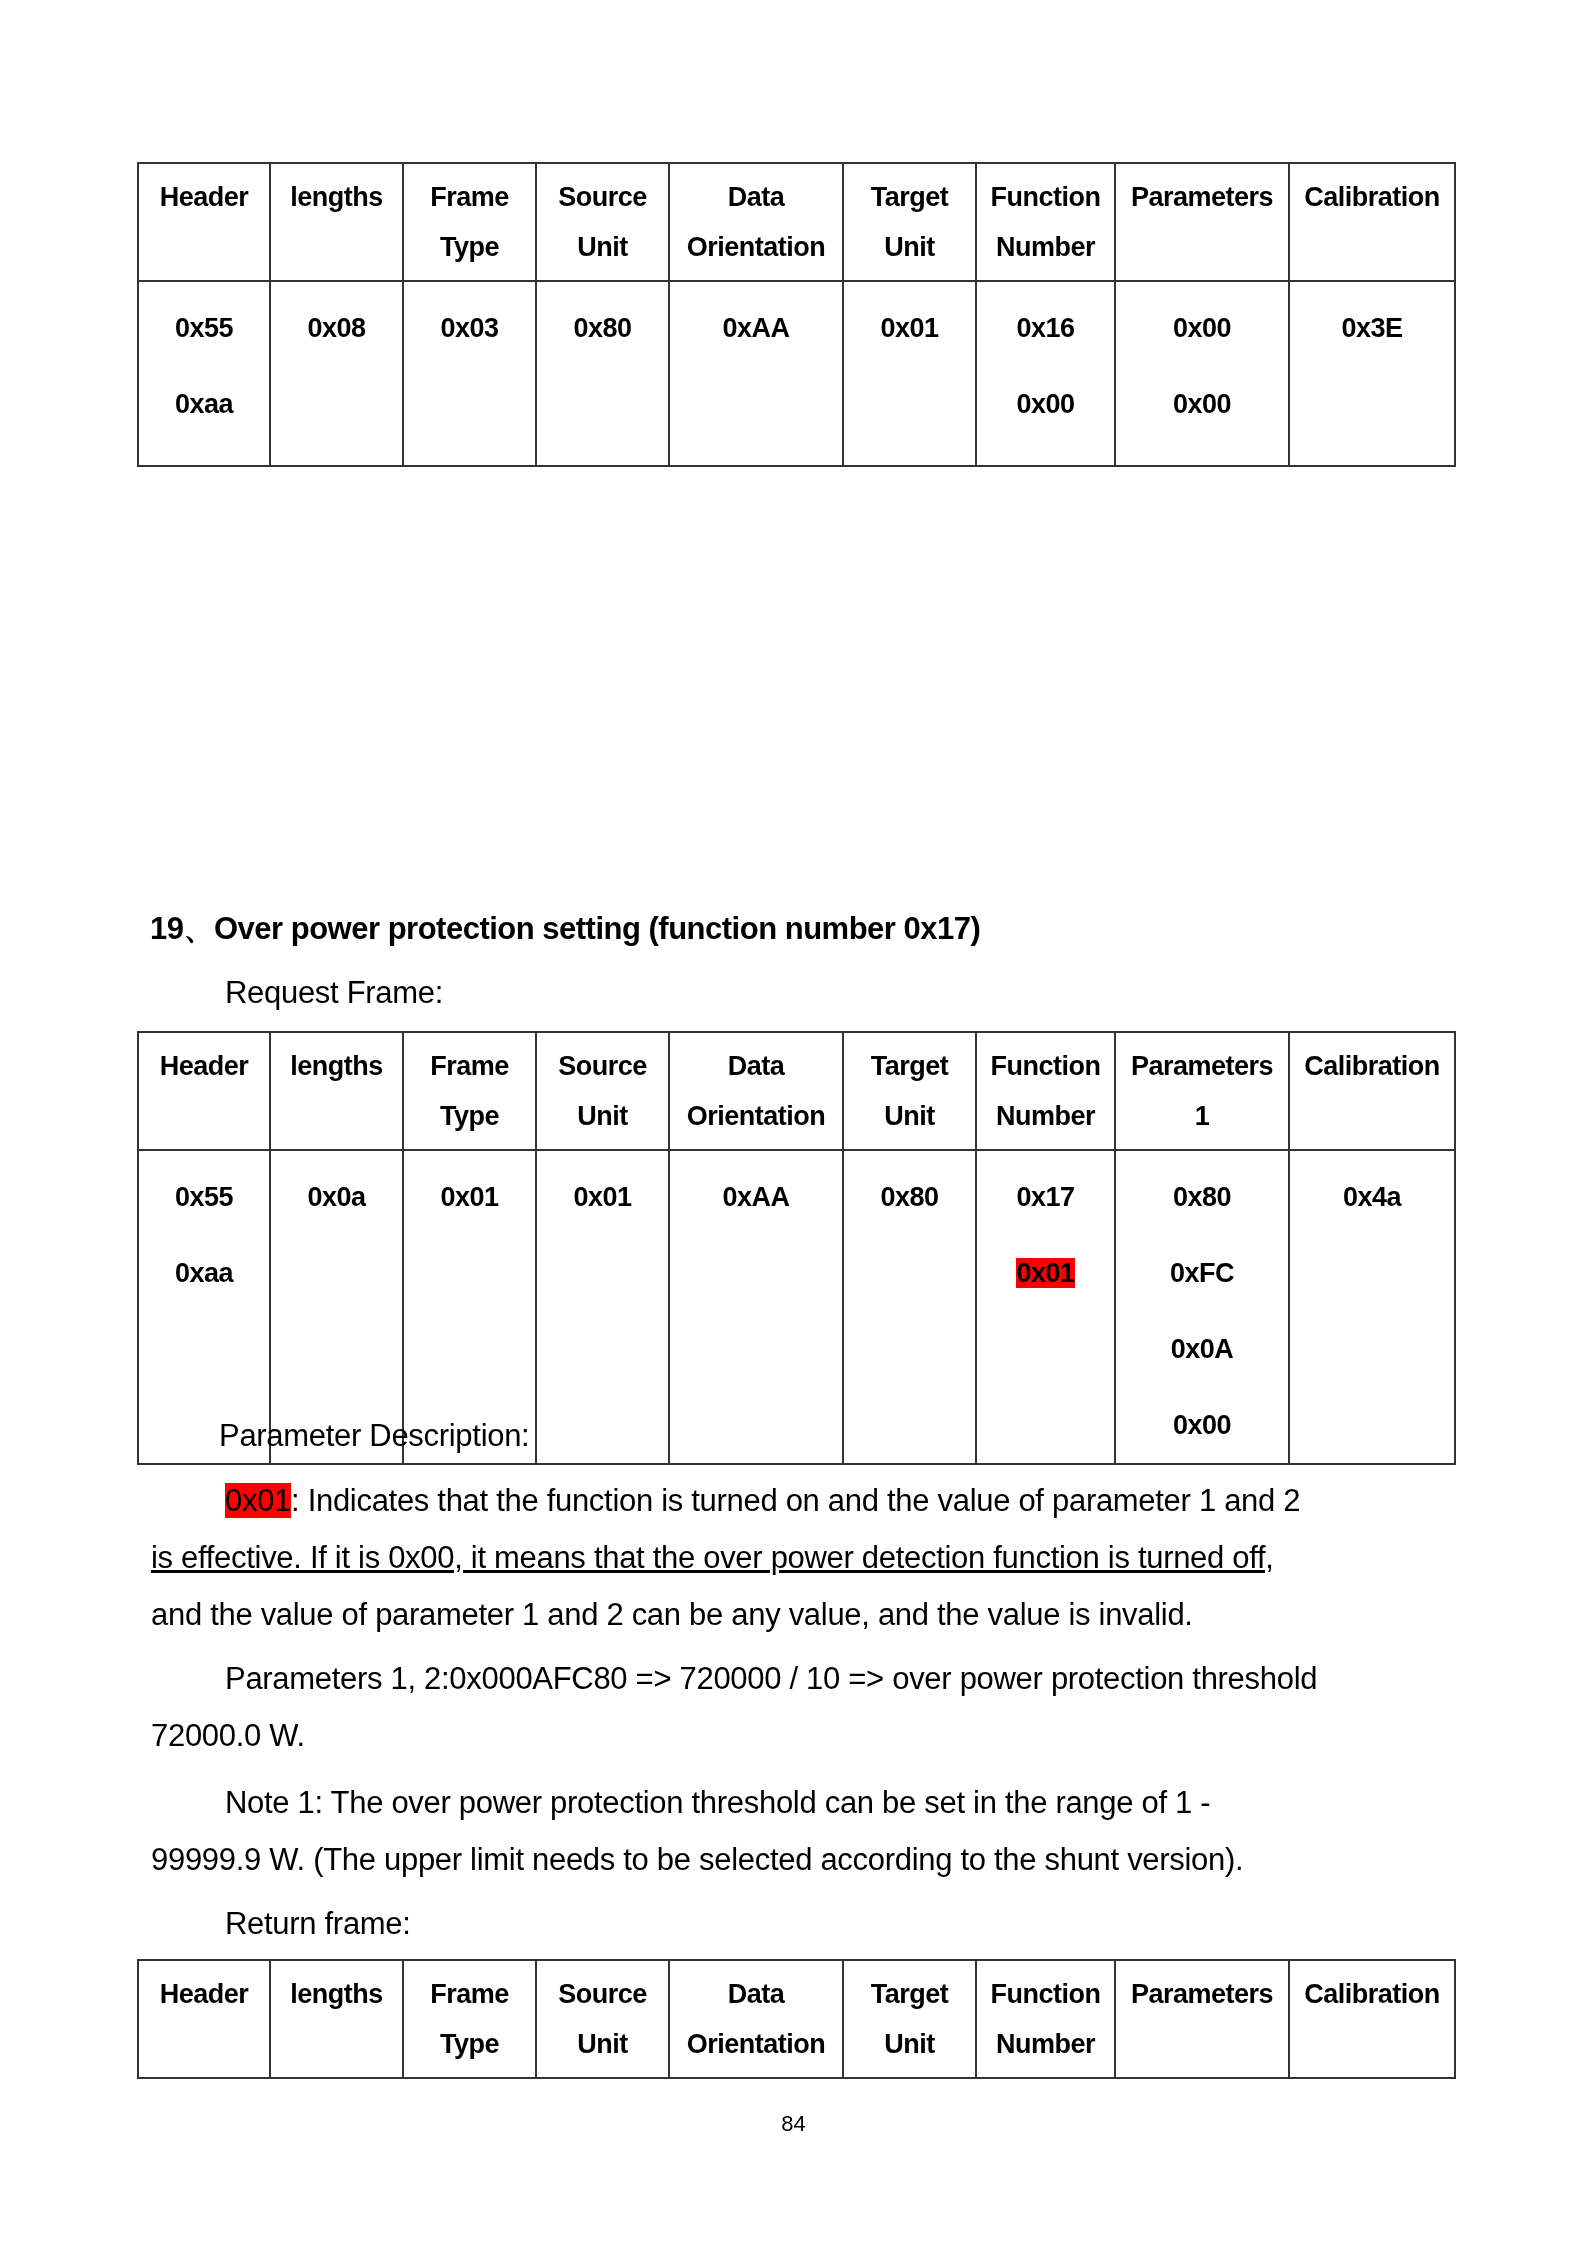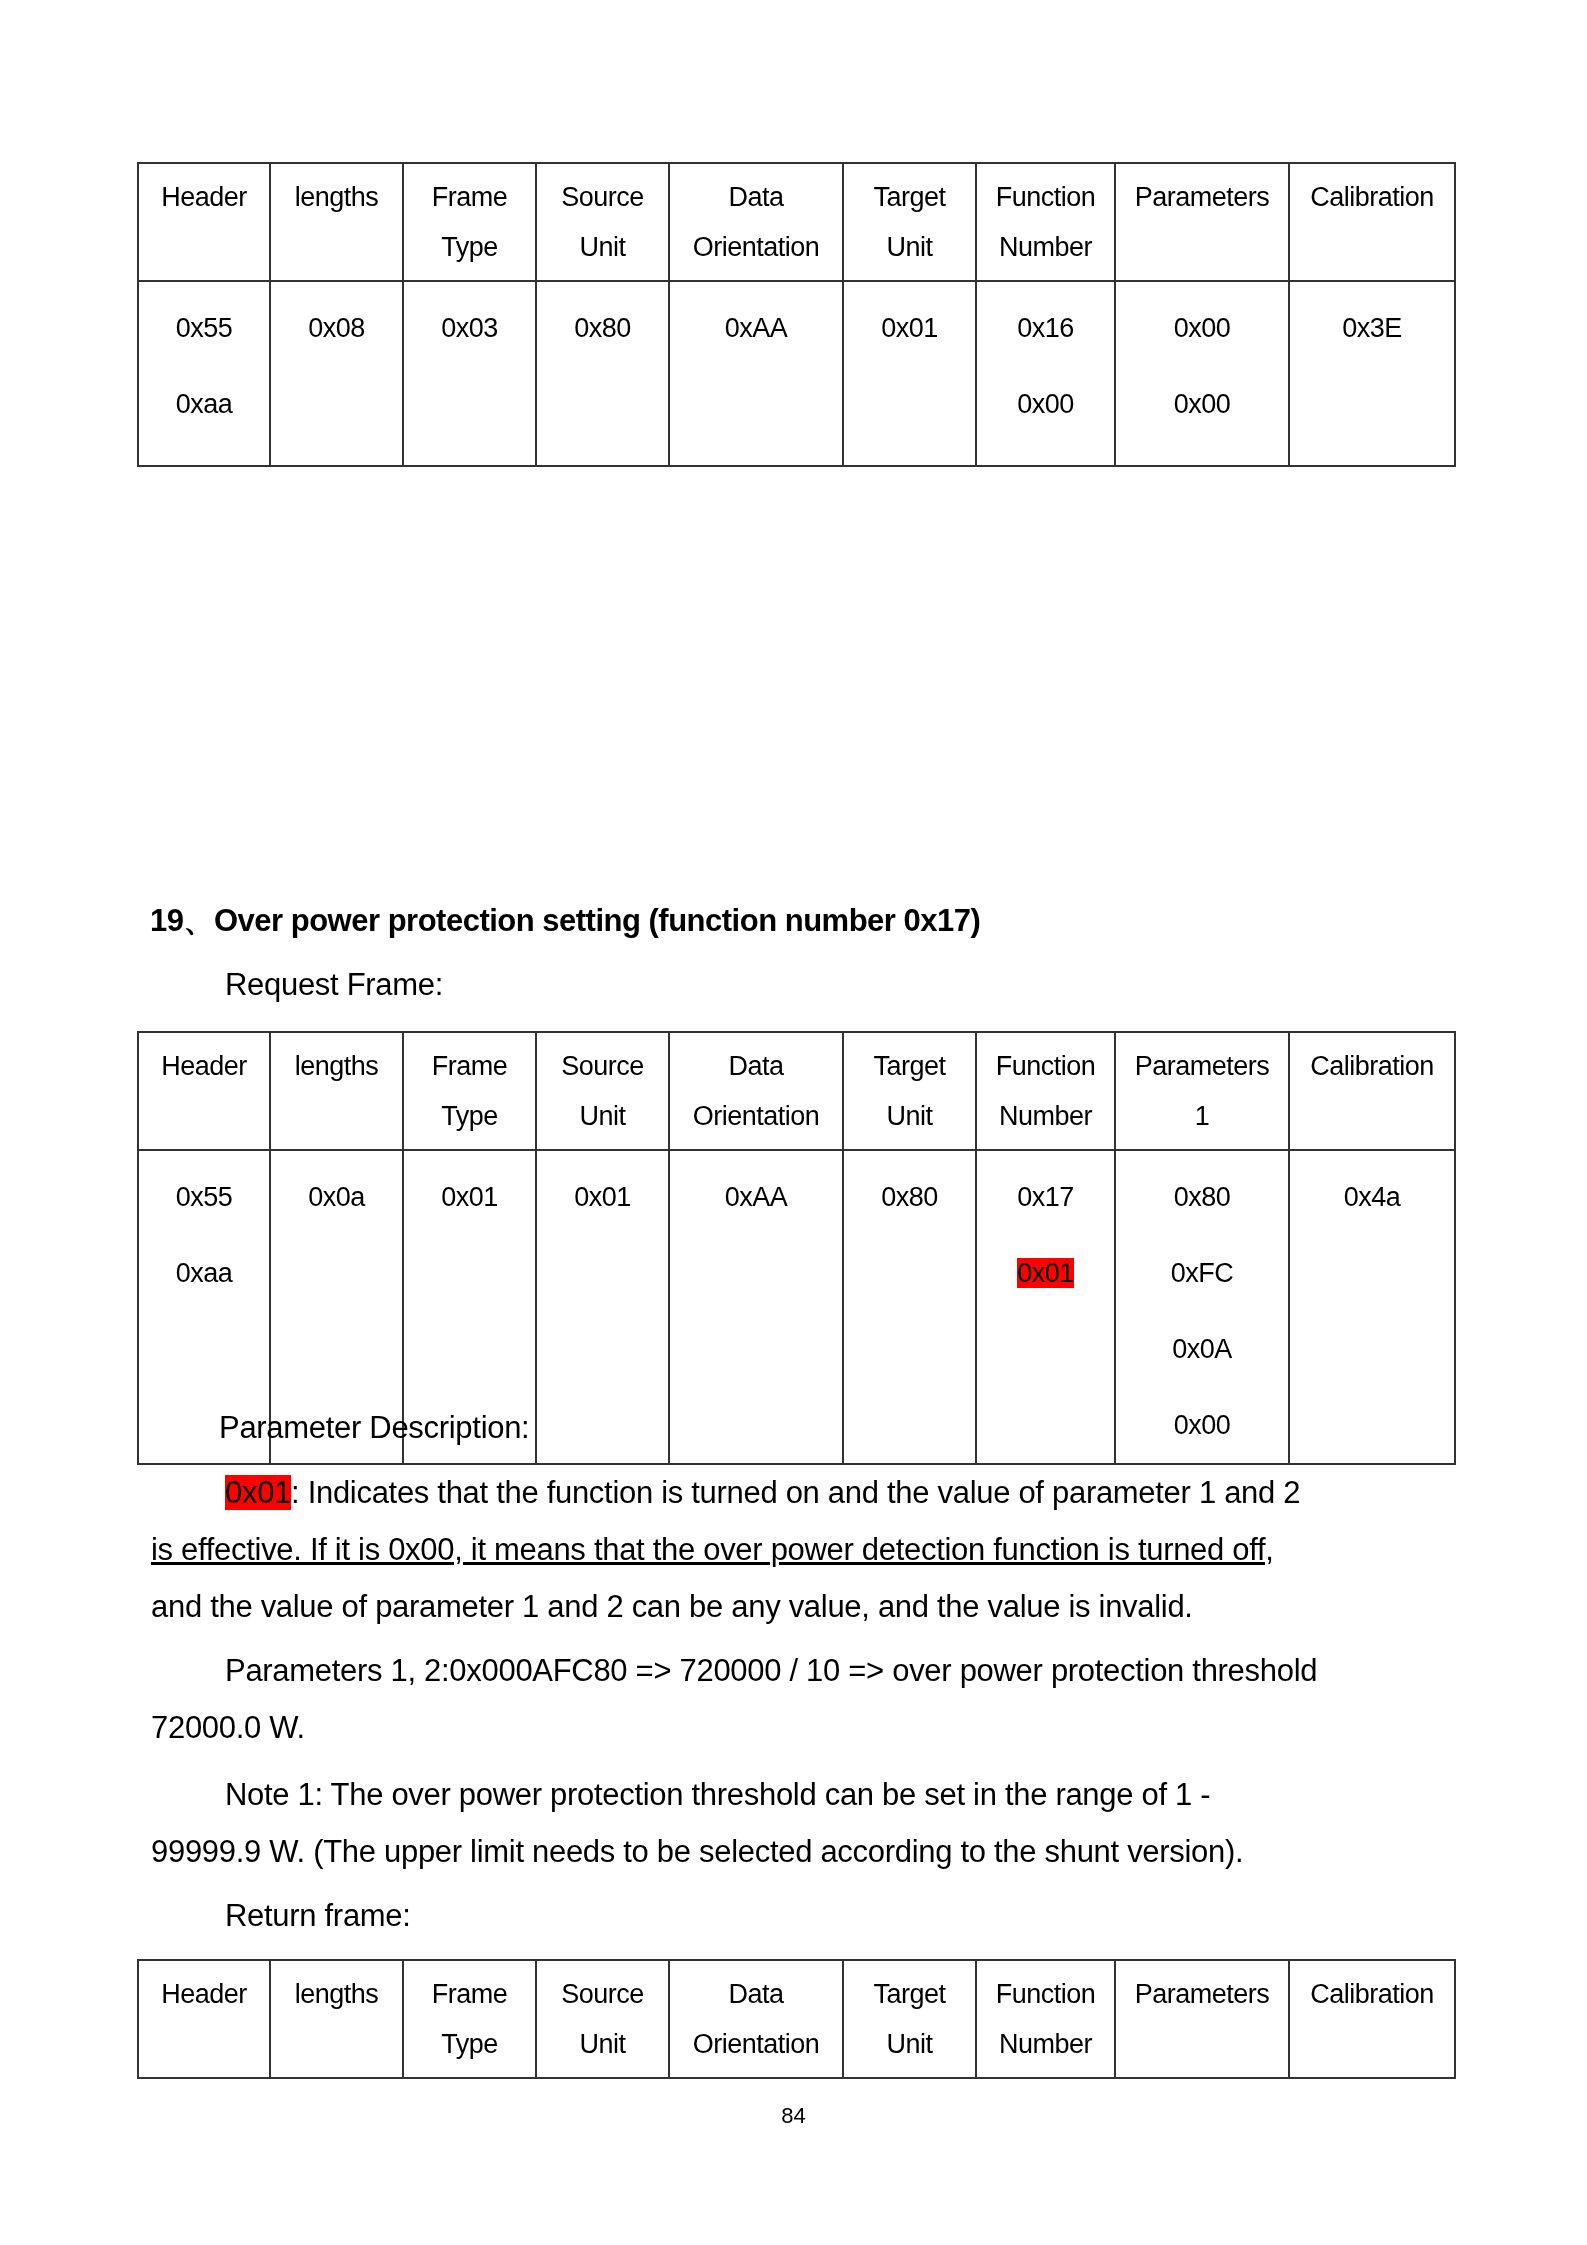--- a/index.html
+++ b/index.html
@@ -1,26 +1,26 @@
 <!DOCTYPE html>
 <html><head>
 <meta charset="utf-8">
 <style>
   html, body { margin:0; padding:0; background:#ffffff; }
   body { width:1587px; height:2245px; position:relative; overflow:hidden;
          font-family:"Liberation Sans", sans-serif; color:#000; }
   table.frame { position:absolute; left:137px; width:1317px; border-collapse:collapse;
                 table-layout:fixed; font-size:27px; }
   table.frame td { border:2px solid #333; text-align:center; vertical-align:top;
-                   padding:0; line-height:50px; letter-spacing:-0.5px; }
+                   padding:0; line-height:50px; letter-spacing:-0.5px;font-weight:bold; }
   table.frame tr.head td { padding-top:8px; padding-bottom:8px; }
   table.frame tr.body td { padding-top:8px; }
   .cellline { display:block; height:60px; line-height:44px;margin-top:16px; }
   .hl { background:#ff0000; }
-  .abs { position:absolute; white-space:nowrap; }
+  .abs { position:absolute; white-space:nowrap;margin-top:8px; }
   .heading { left:150px; top:900px; font-size:31px; font-weight:bold; letter-spacing:-0.5px; }
   .para { font-size:31px; letter-spacing:-0.3px; }
   .pagenum { left:0; width:1587px; top:2103px; text-align:center; font-size:22px; }
 </style>
 </head>
 <body>
 
 <table class="frame" id="t-prev" style="top:162px; height:305px;">
   <colgroup>
     <col style="width:132px">

